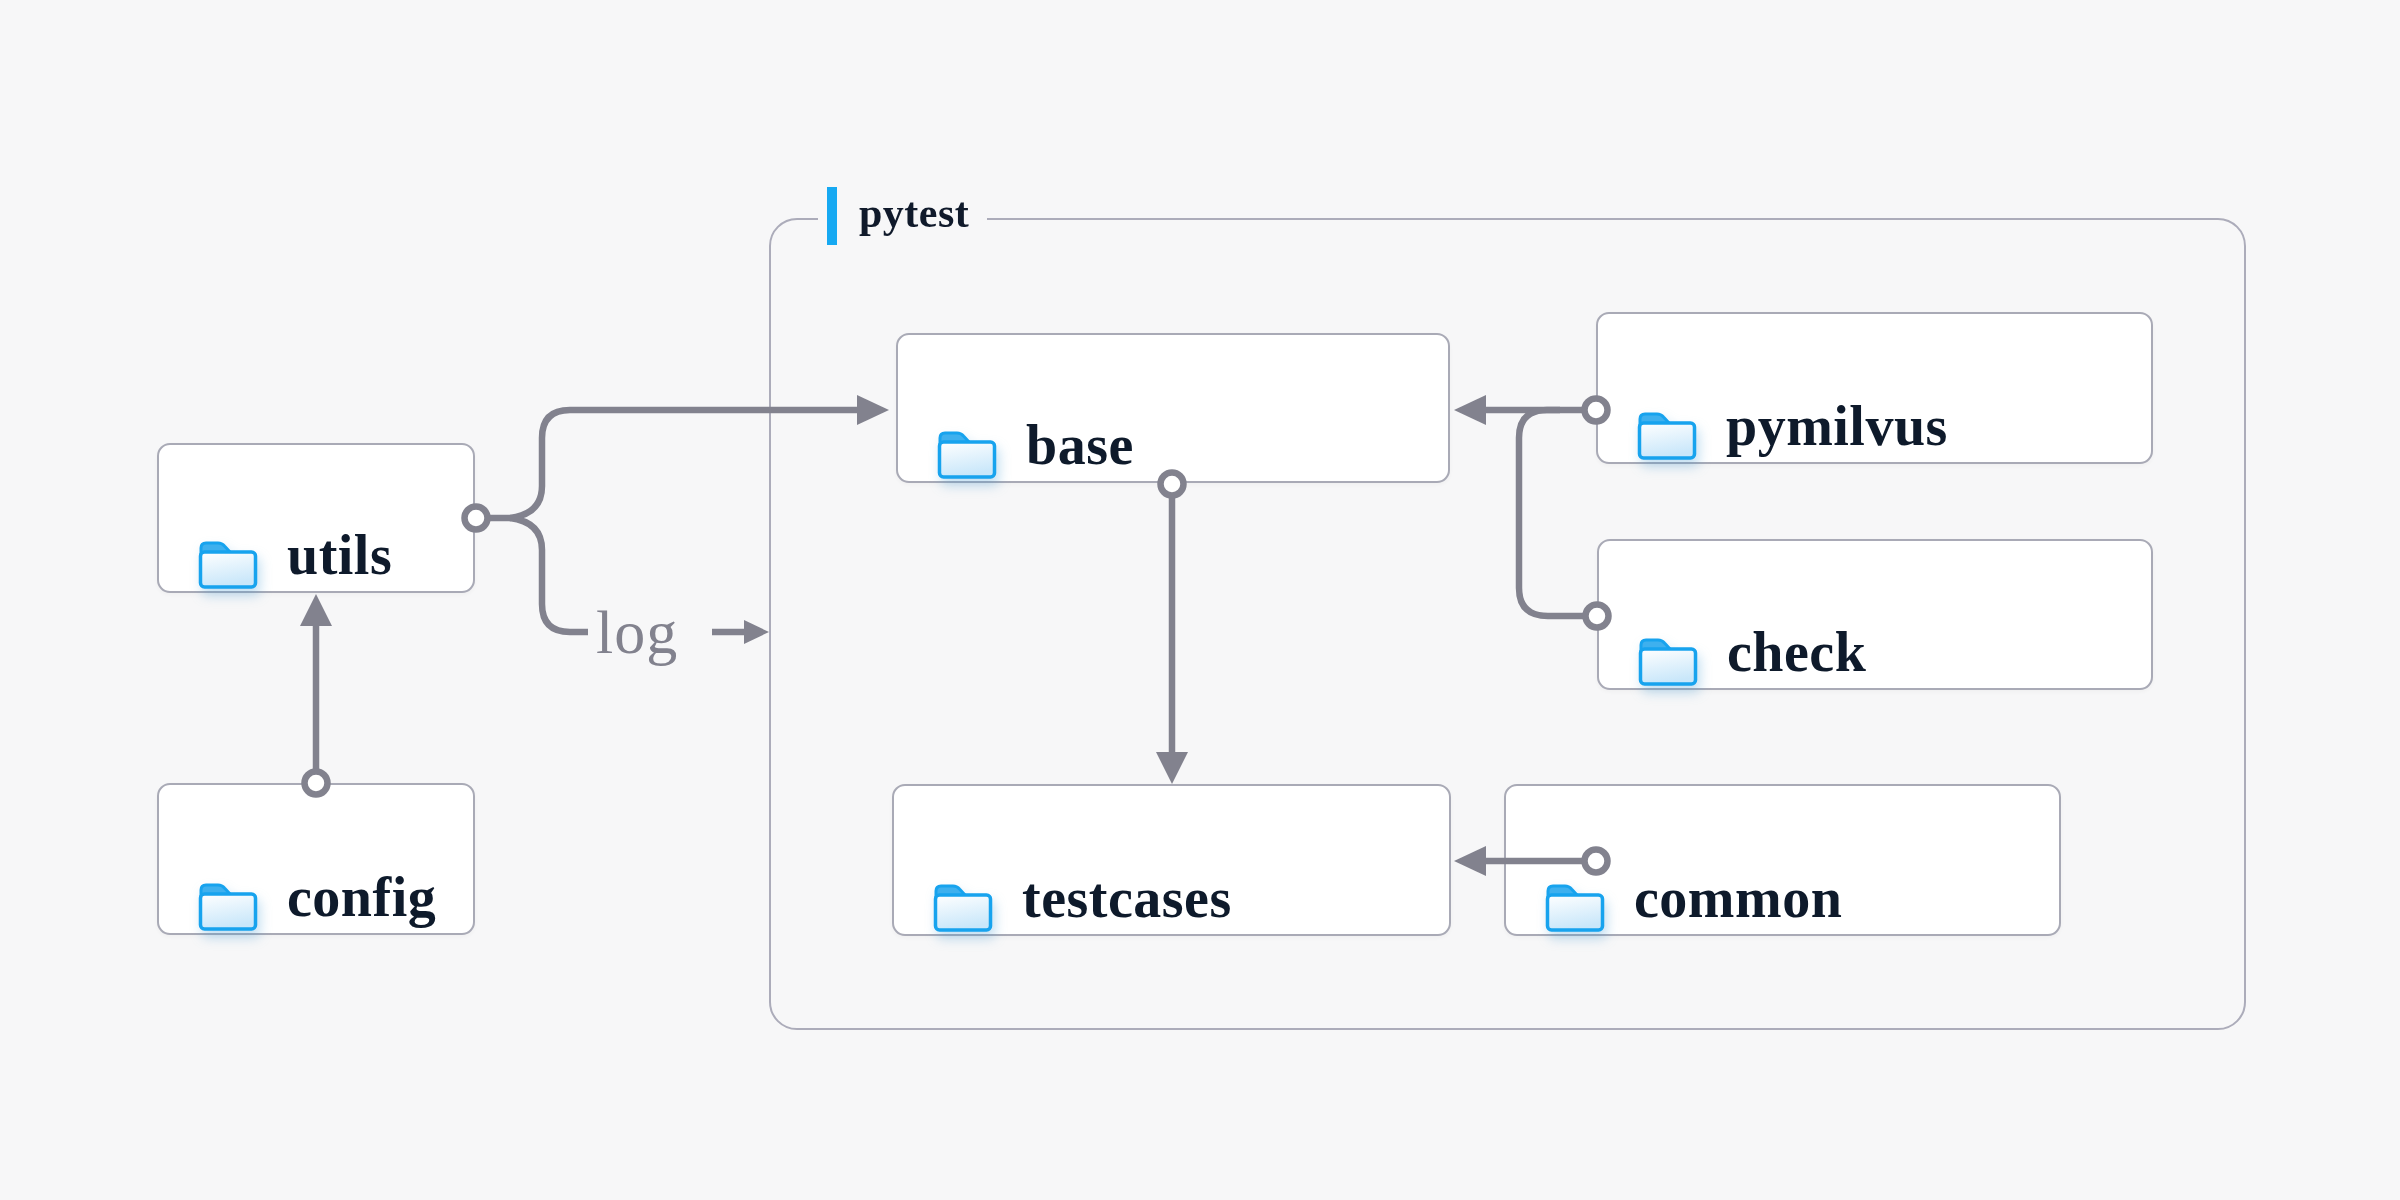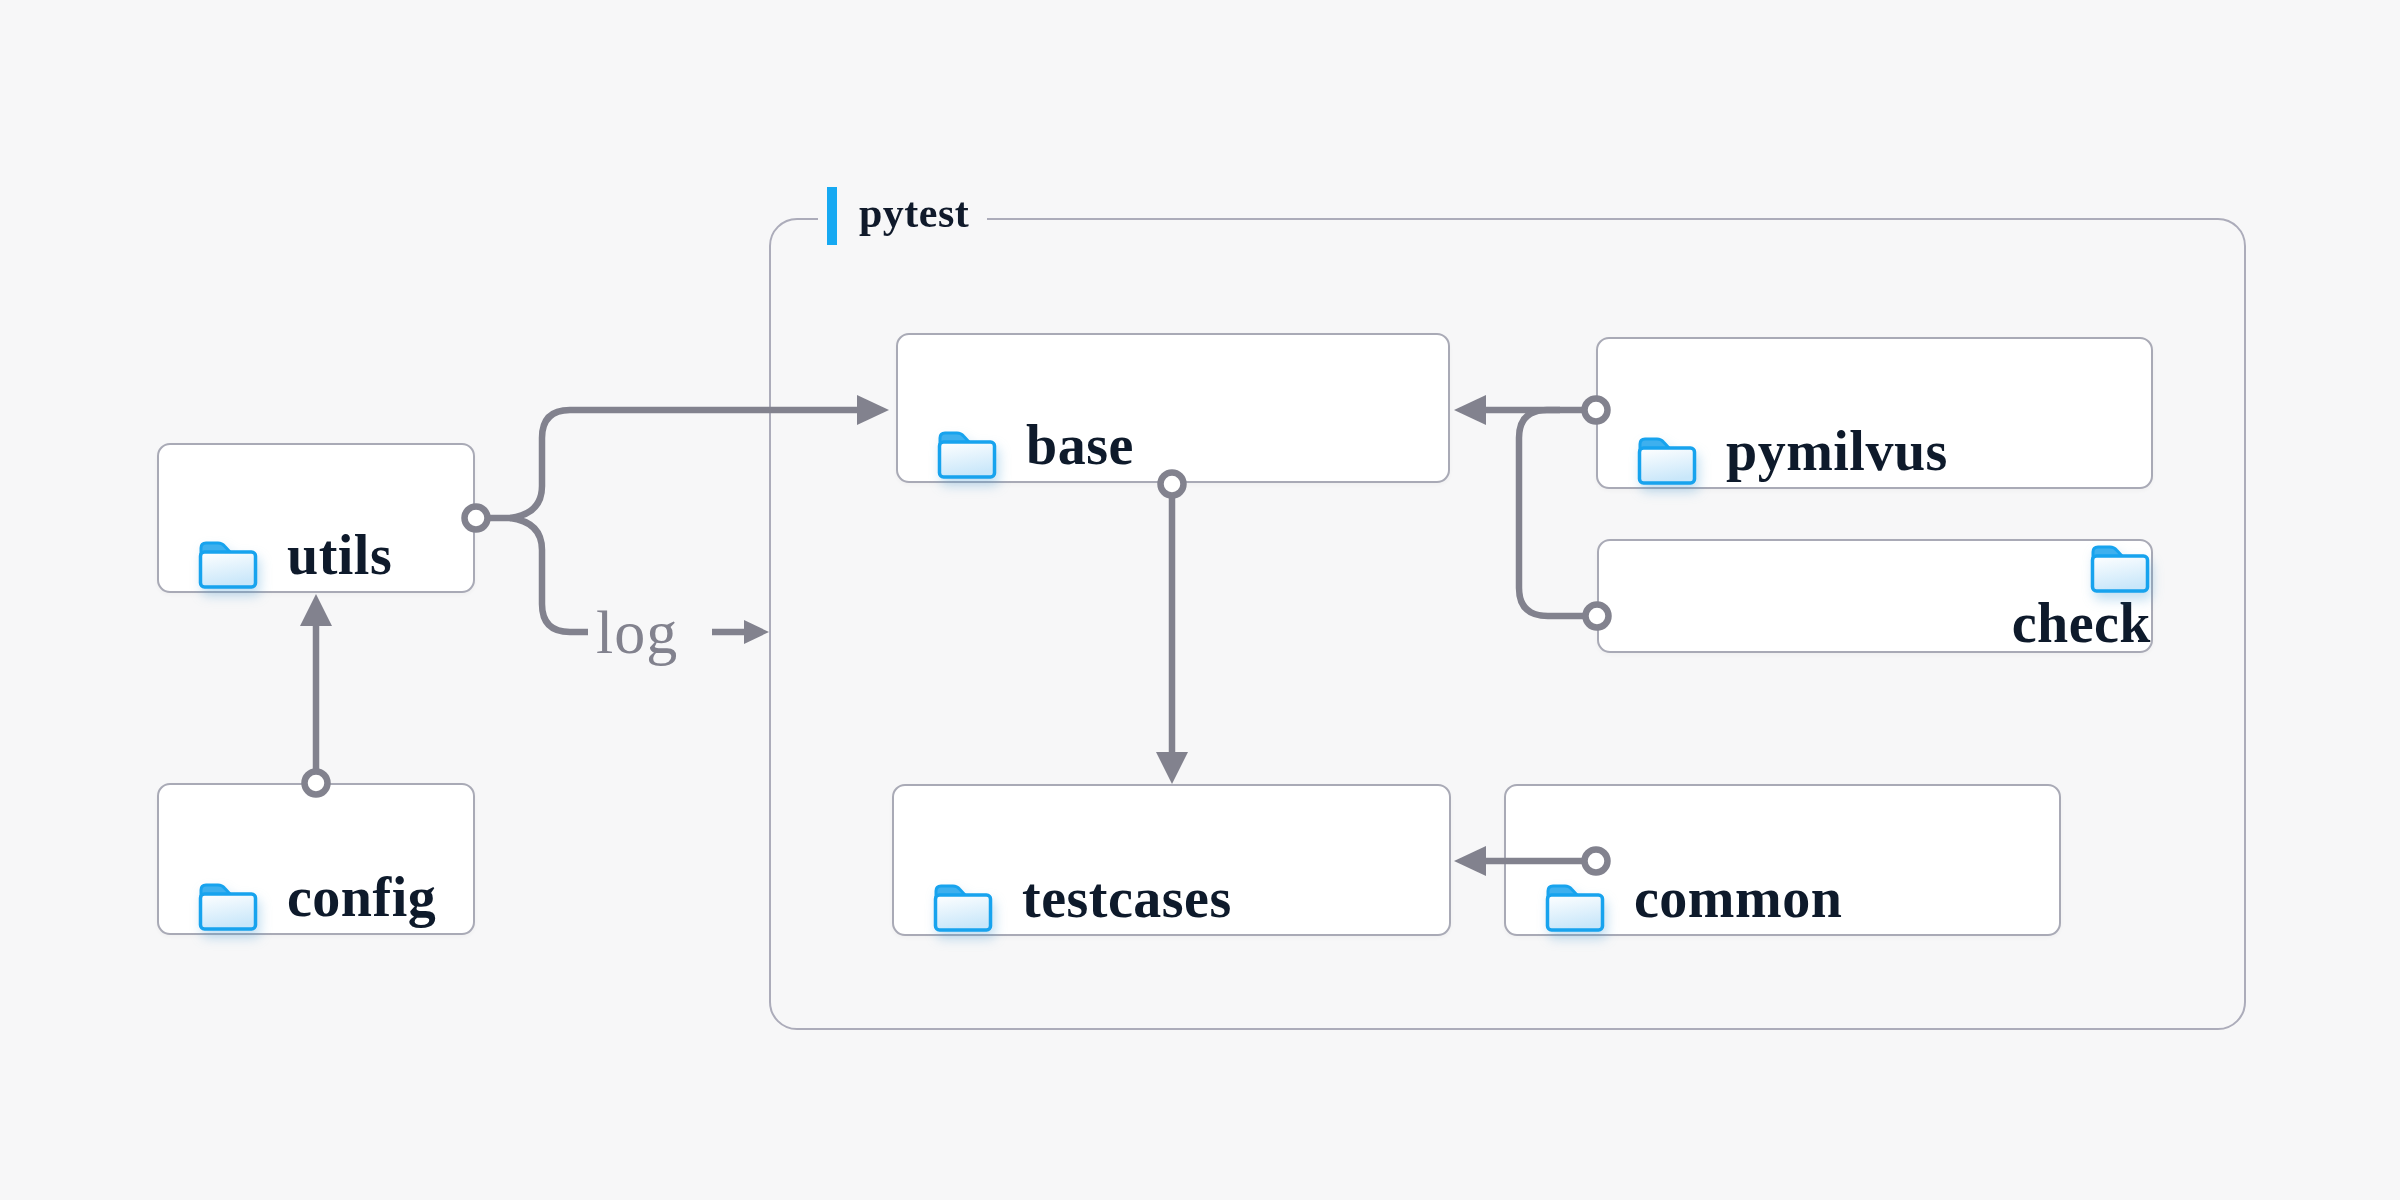--- a/index.html
+++ b/index.html
@@ -42,22 +42,22 @@
     margin-left:28px;white-space:nowrap;line-height:1;padding-bottom:8px;
   }
   .folder-icon{
     width:62px;height:54px;flex:none;
     filter:drop-shadow(3px 7px 6px rgba(56,150,210,.30));
   }
   #n-utils    {left:157px; top:443px; width:318px; height:150px;}
   #n-config   {left:157px; top:783px; width:318px; height:152px;}
   #n-base     {left:896px; top:333px; width:554px; height:150px;}
   #n-testcases{left:892px; top:784px; width:559px; height:152px;}
-  #n-pymilvus {left:1596px;top:337px; width:557px; height:152px;}
-  #n-check    {left:1597px;top:539px; width:556px; height:114px;flex-direction:column;}
+  #n-pymilvus {left:1596px;top:312px; width:557px; height:152px;}
+  #n-check    {left:1597px;top:539px; width:556px; height:151px;}
   #n-common   {left:1504px;top:784px; width:557px; height:152px;}
   
   .edges{
     position:absolute;left:0;top:0;width:2400px;height:1200px;
     z-index:4;pointer-events:none;
   }
   .edges path,.edges line{stroke:#82828E;stroke-width:6.5;fill:none;}
   .edges polygon{fill:#82828E;stroke:none;}
   .edges circle{fill:#FFFFFF;stroke:#82828E;stroke-width:6.5;}
   .log-label{

